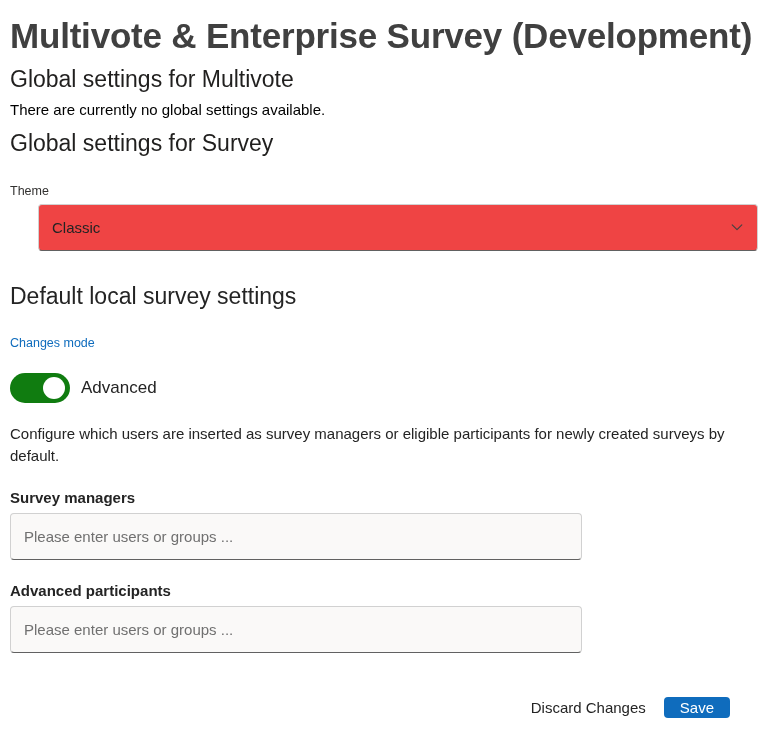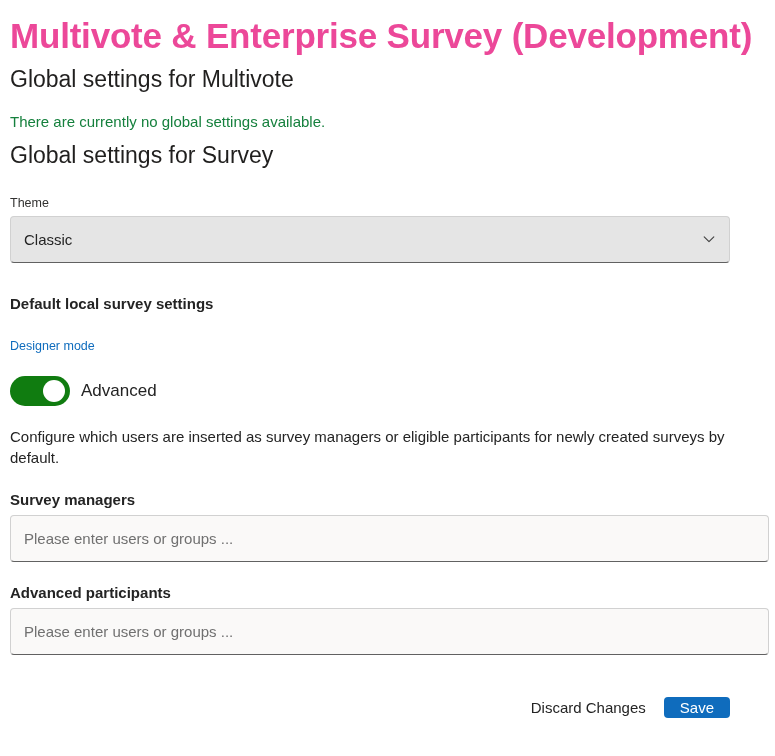--- a/index.html
+++ b/index.html
@@ -18,77 +18,78 @@
     width: 775px;
     height: 756px;
     box-sizing: border-box;
     padding: 10px 45px 0 10px;
     position: relative;
   }
   .page-title {
     font-size: 35px;
     font-weight: 600;
     line-height: 1.15;
-    color: #ec4899;
+    color: #404040;
     letter-spacing: -0.2px;
     margin: 6px 0 0 0;
     white-space: nowrap;
   }
   .section-heading {
     font-size: 23px;
     font-weight: 400;
     color: #201f1e;
     margin: 10px 0 0 0;
     line-height: 1.2;
   }
   .body-text {
     font-size: 15px;
     font-weight: 400;
-    color: #15803d;
-    margin: 18px 0 0 0;
+    color: #000000;
+    margin: 6px 0 0 0;
     line-height: 1.35;
   }
   .field-label {
     font-size: 12.5px;
     color: #323130;
     margin: 26px 0 5px 0;
     line-height: 1.2;
   }
   .field-label.accent {
     color: #0f6cbd;
   }
   .select-wrap {
     position: relative;
     width: 720px;
     height: 47px;
-    background: #e5e5e5;
+    background: #ef4444;
     border: 1px solid #d1d1d1;
     border-bottom: 1px solid #616161;
     border-radius: 4px;
     box-sizing: border-box;
     display: flex;
     align-items: center;
+    margin-left: 28px;
   }
   .select-value {
     font-size: 15px;
     color: #242424;
     padding-left: 13px;
   }
   .chev {
     position: absolute;
     right: 13px;
     top: 50%;
     transform: translateY(-50%);
     width: 14px;
     height: 14px;
     color: #424242;
   }
   .sub-heading {
-    font-size: 15px;
-    font-weight: 700;
+    font-size: 23px;
+    font-weight: 400;
     color: #242424;
     margin: 32px 0 12px 0;
     line-height: 1.2;
   }
   .toggle-row {
     display: flex;
     align-items: center;
     margin-top: 22px;
   }
   .toggle {
@@ -122,21 +123,21 @@
     max-width: 718px;
   }
   .strong-label {
     font-size: 15px;
     font-weight: 700;
     color: #242424;
     margin: 22px 0 6px 0;
     line-height: 1.2;
   }
   .picker {
-    width: 759px;
+    width: 572px;
     height: 47px;
     background: #faf9f8;
     border: 1px solid #d1d1d1;
     border-bottom: 1px solid #616161;
     border-radius: 4px;
     box-sizing: border-box;
     display: flex;
     align-items: center;
   }
   .picker .ph {
@@ -189,21 +190,21 @@
     <span class="select-value">Classic</span>
     <span class="chev">
       <svg viewBox="0 0 16 16" width="14" height="14" aria-hidden="true">
         <path d="M2.5 5.5 L8 11 L13.5 5.5" fill="none" stroke="currentColor" stroke-width="1.3" stroke-linecap="round" stroke-linejoin="round"></path>
       </svg>
     </span>
   </div>
 
   <h3 class="sub-heading">Default local survey settings</h3>
 
-  <div class="field-label accent">Designer mode</div>
+  <div class="field-label accent">Changes mode</div>
   <div class="toggle-row">
     <div class="toggle">
       <div class="knob"></div>
     </div>
     <span class="toggle-label">Advanced</span>
   </div>
 
   <p class="paragraph">Configure which users are inserted as survey managers or eligible participants for newly created surveys by default.</p>
 
   <div class="strong-label">Survey managers</div>

